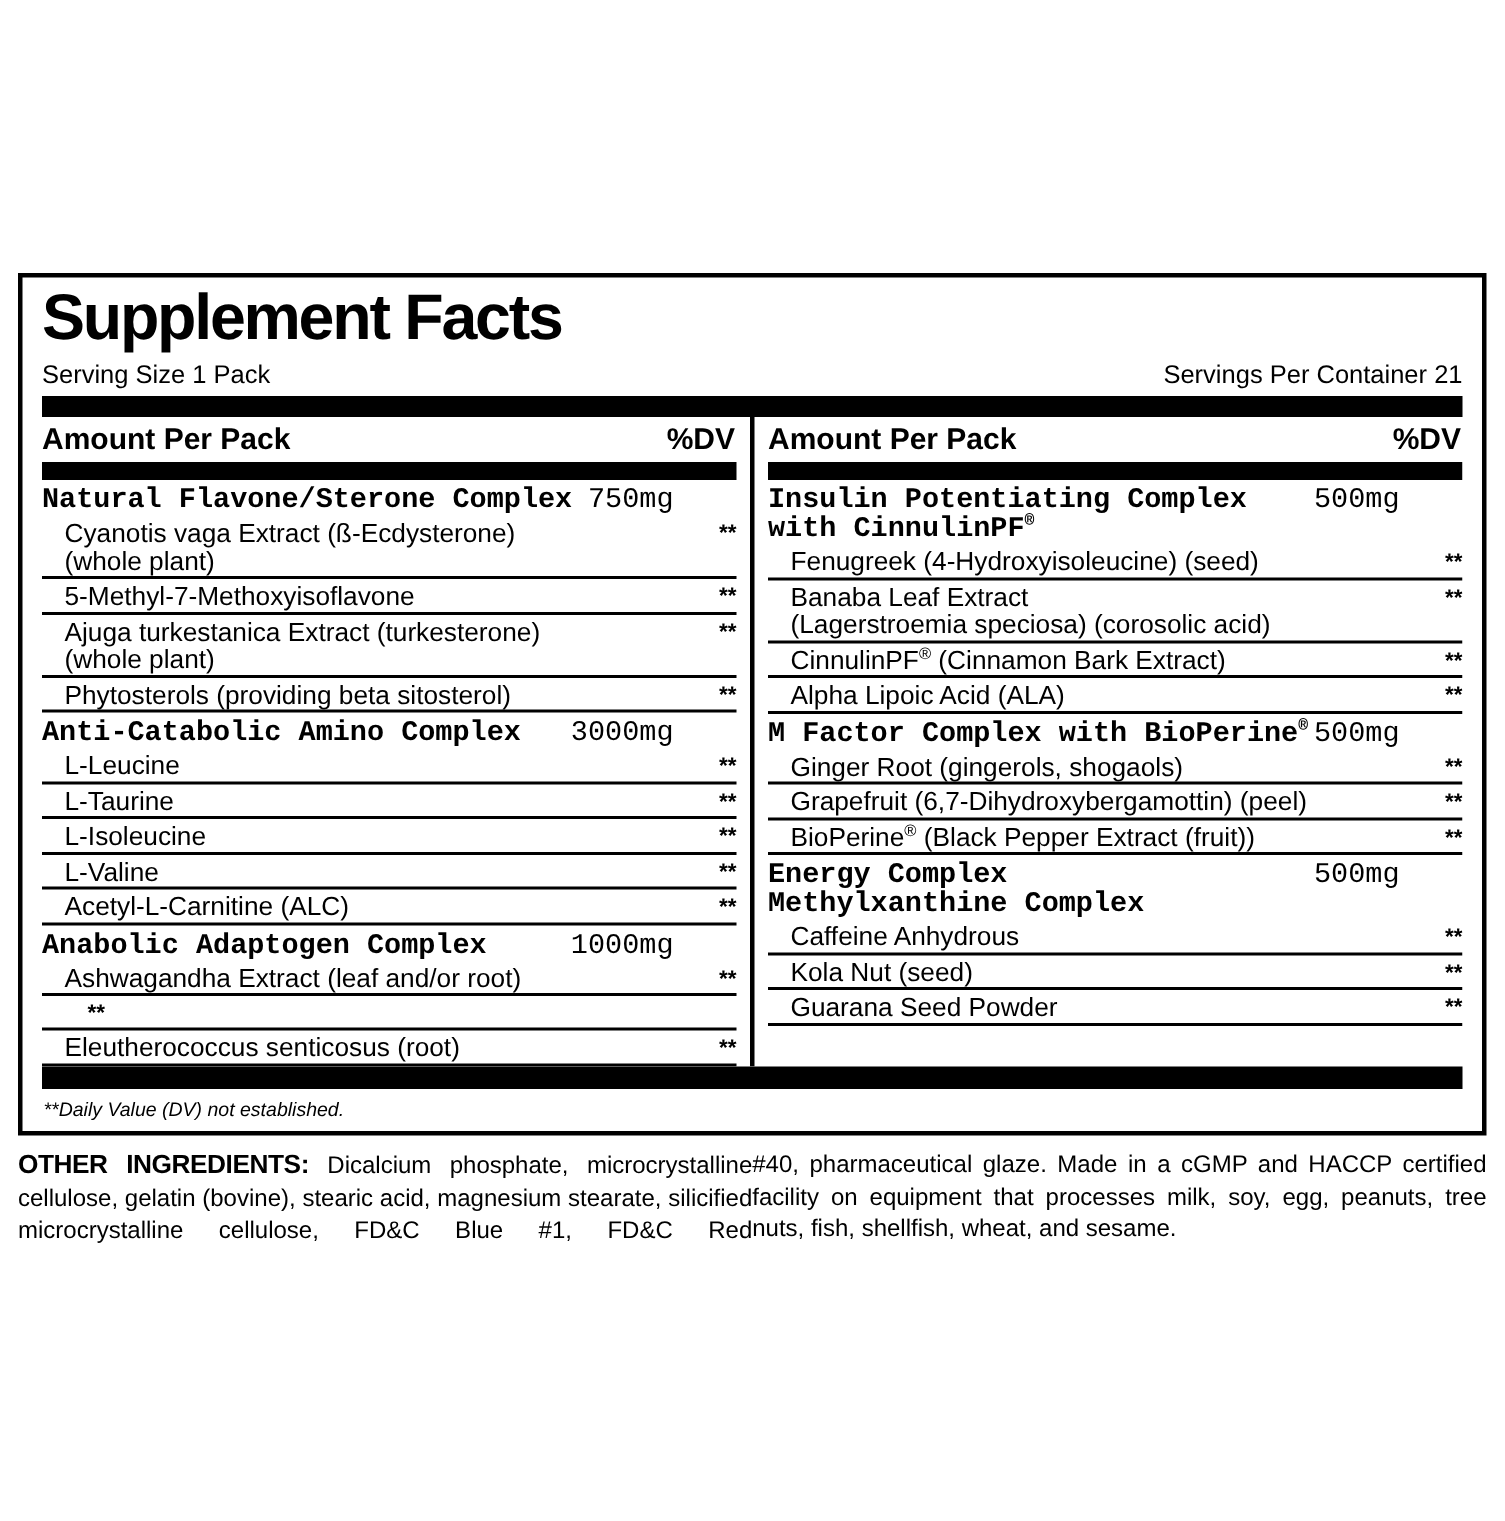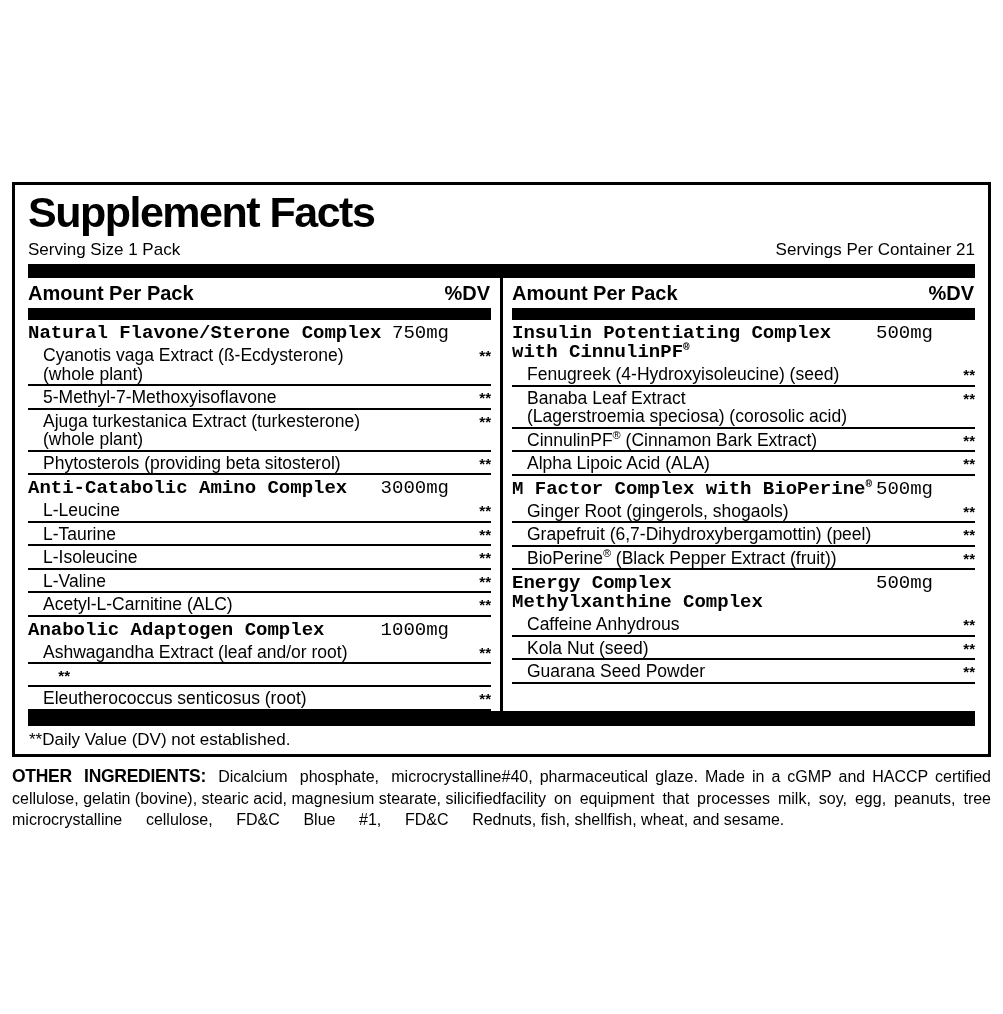--- a/index.html
+++ b/index.html
@@ -65,21 +65,21 @@
 
   .row {
     display: flex; align-items: flex-start;
     border-bottom: 2px solid #000;
     padding: 2px 0 1px;
   }
   .ing { flex: 1; font-size: 17.5px; line-height: 18.5px; padding-left: 15px; }
   .it { }
   sup { font-size: 11px; line-height: 0; vertical-align: super; }
 
-  .footnote { font-size: 17px; line-height: 16px; padding: 6px 1px 0; }
+  .footnote { font-size: 13px; line-height: 16px; padding: 6px 1px 0; font-style: italic; }
 
   .other {
     position: absolute; left: 12px; top: 766px; width: 979px;
     display: flex; 
     font-size: 16px; line-height: 21.5px; justify-content: center;
   }
   .other p { margin: 0; flex: 1; text-align: justify; }
   .other .c1 { text-align-last: justify; }
   .oi-label { font-weight: bold; font-size: 17.5px; letter-spacing: -0.3px; }
 </style>

